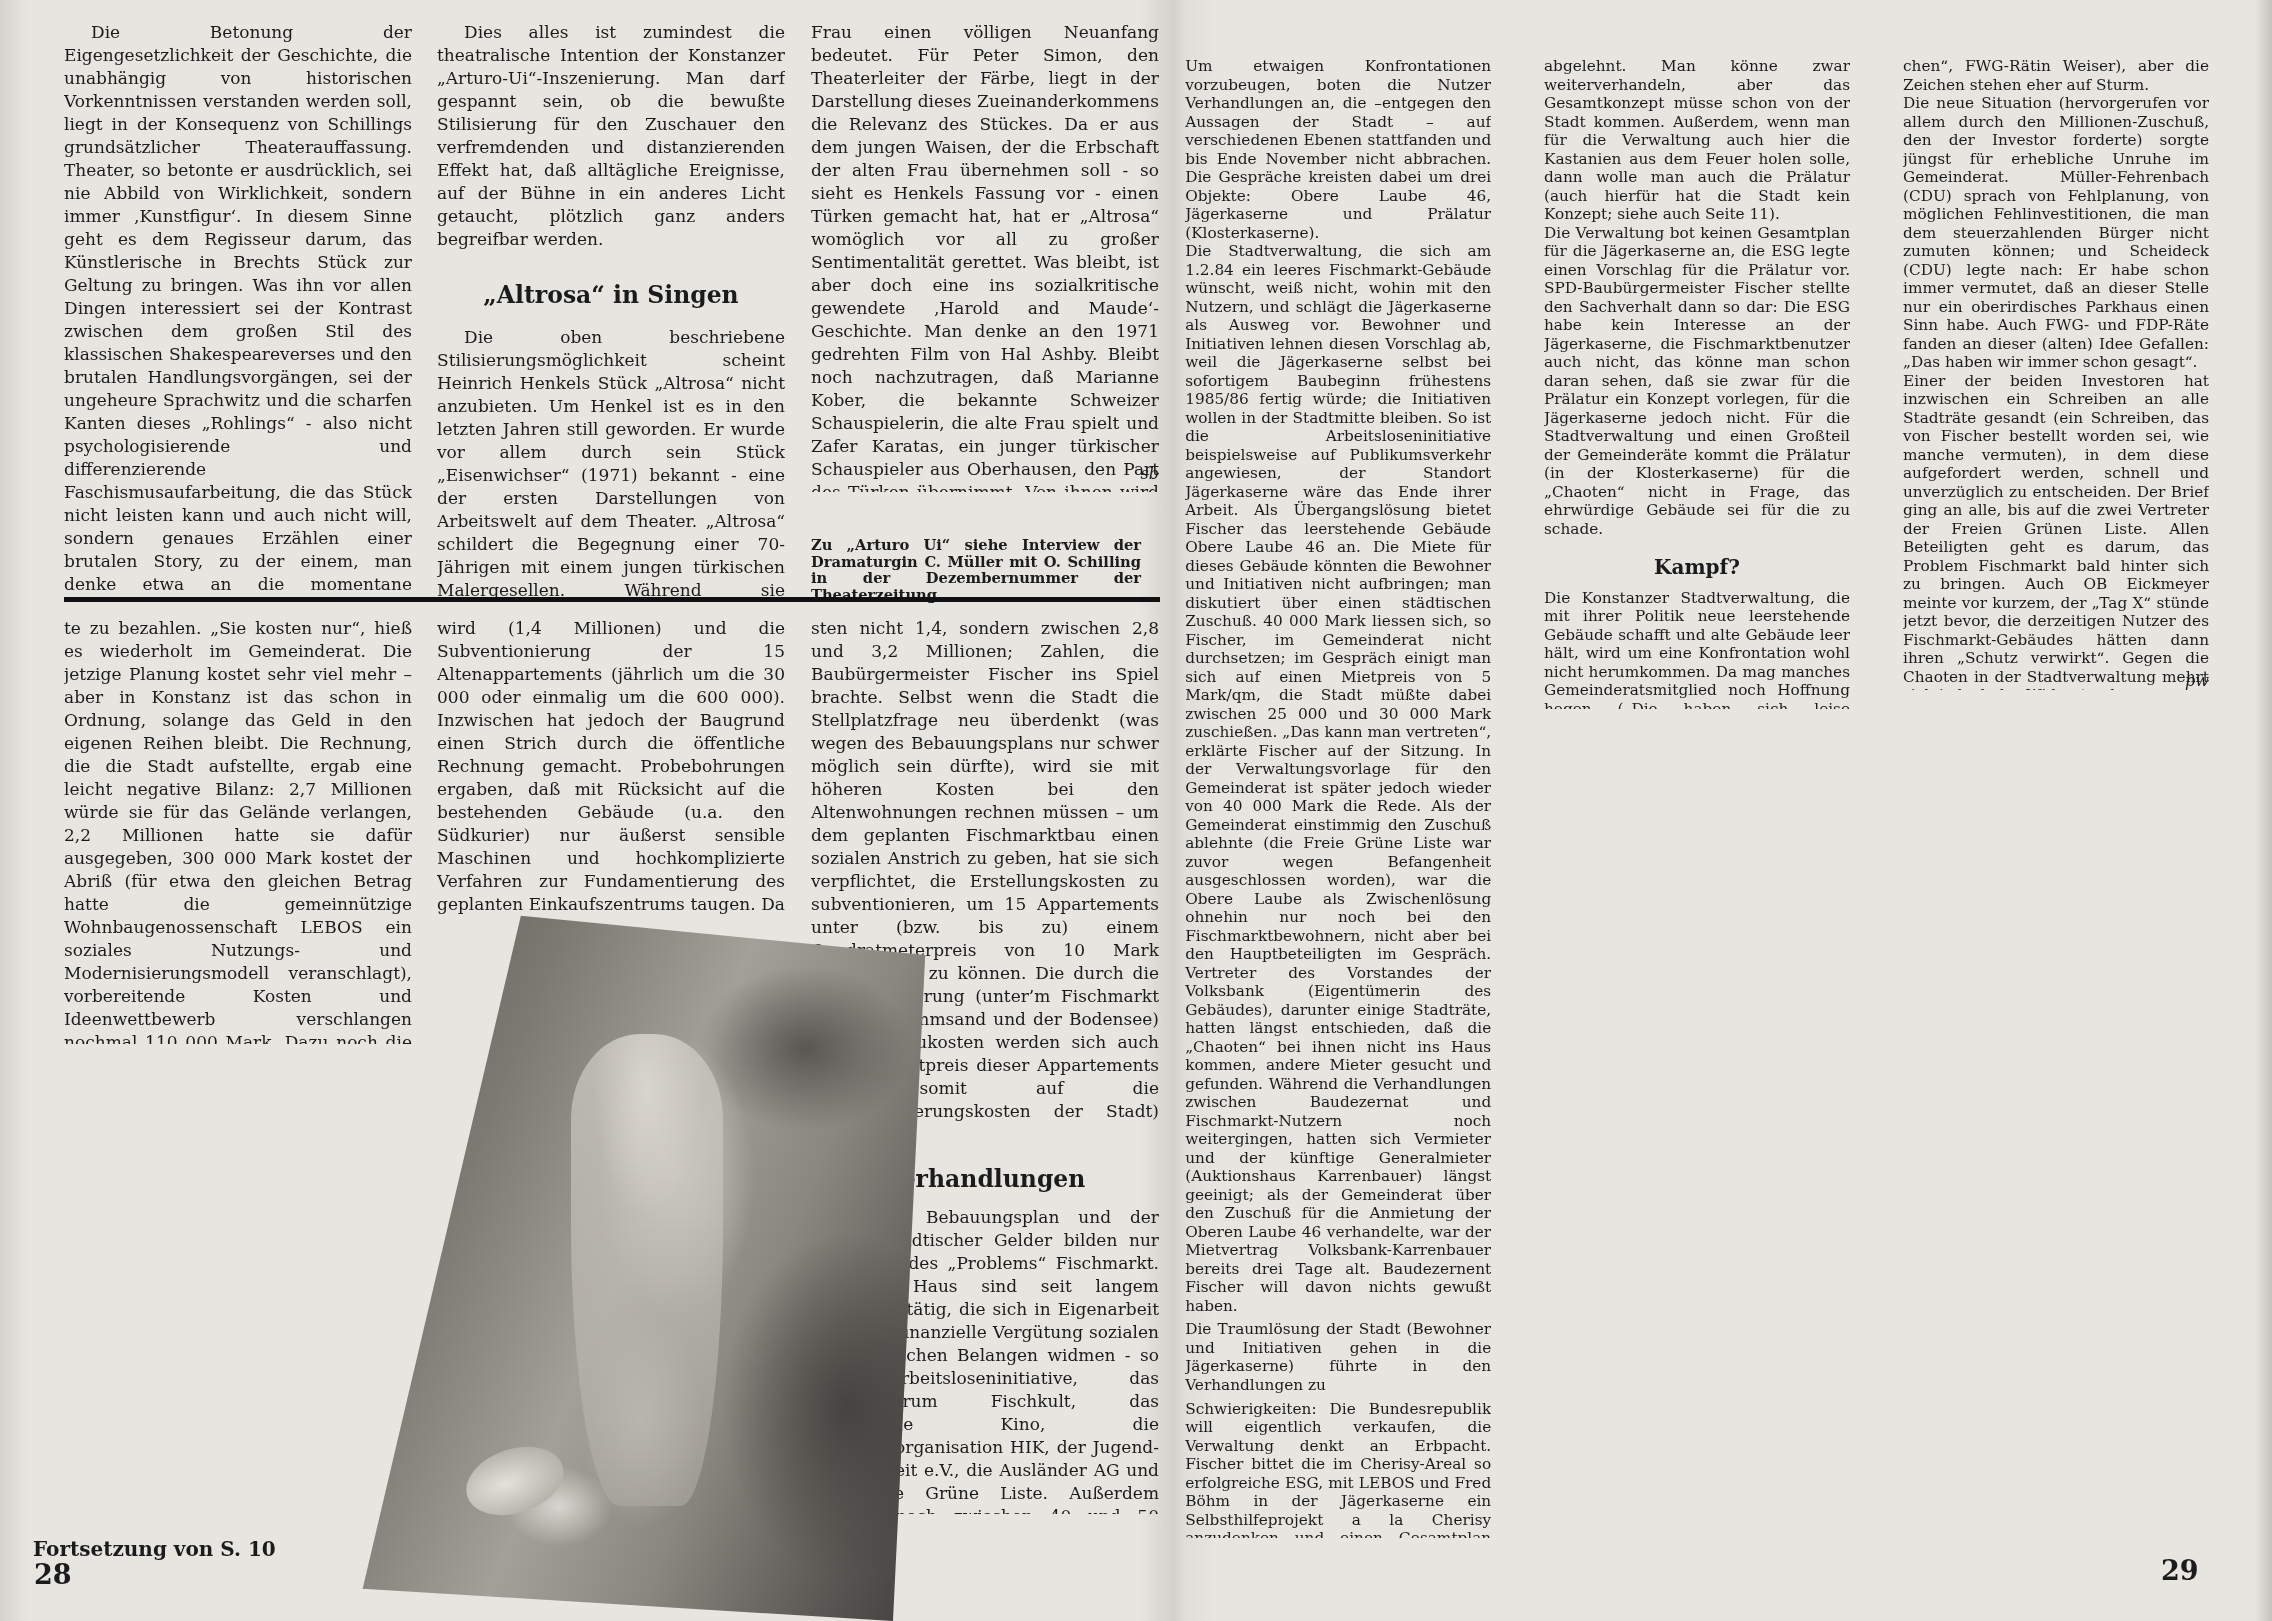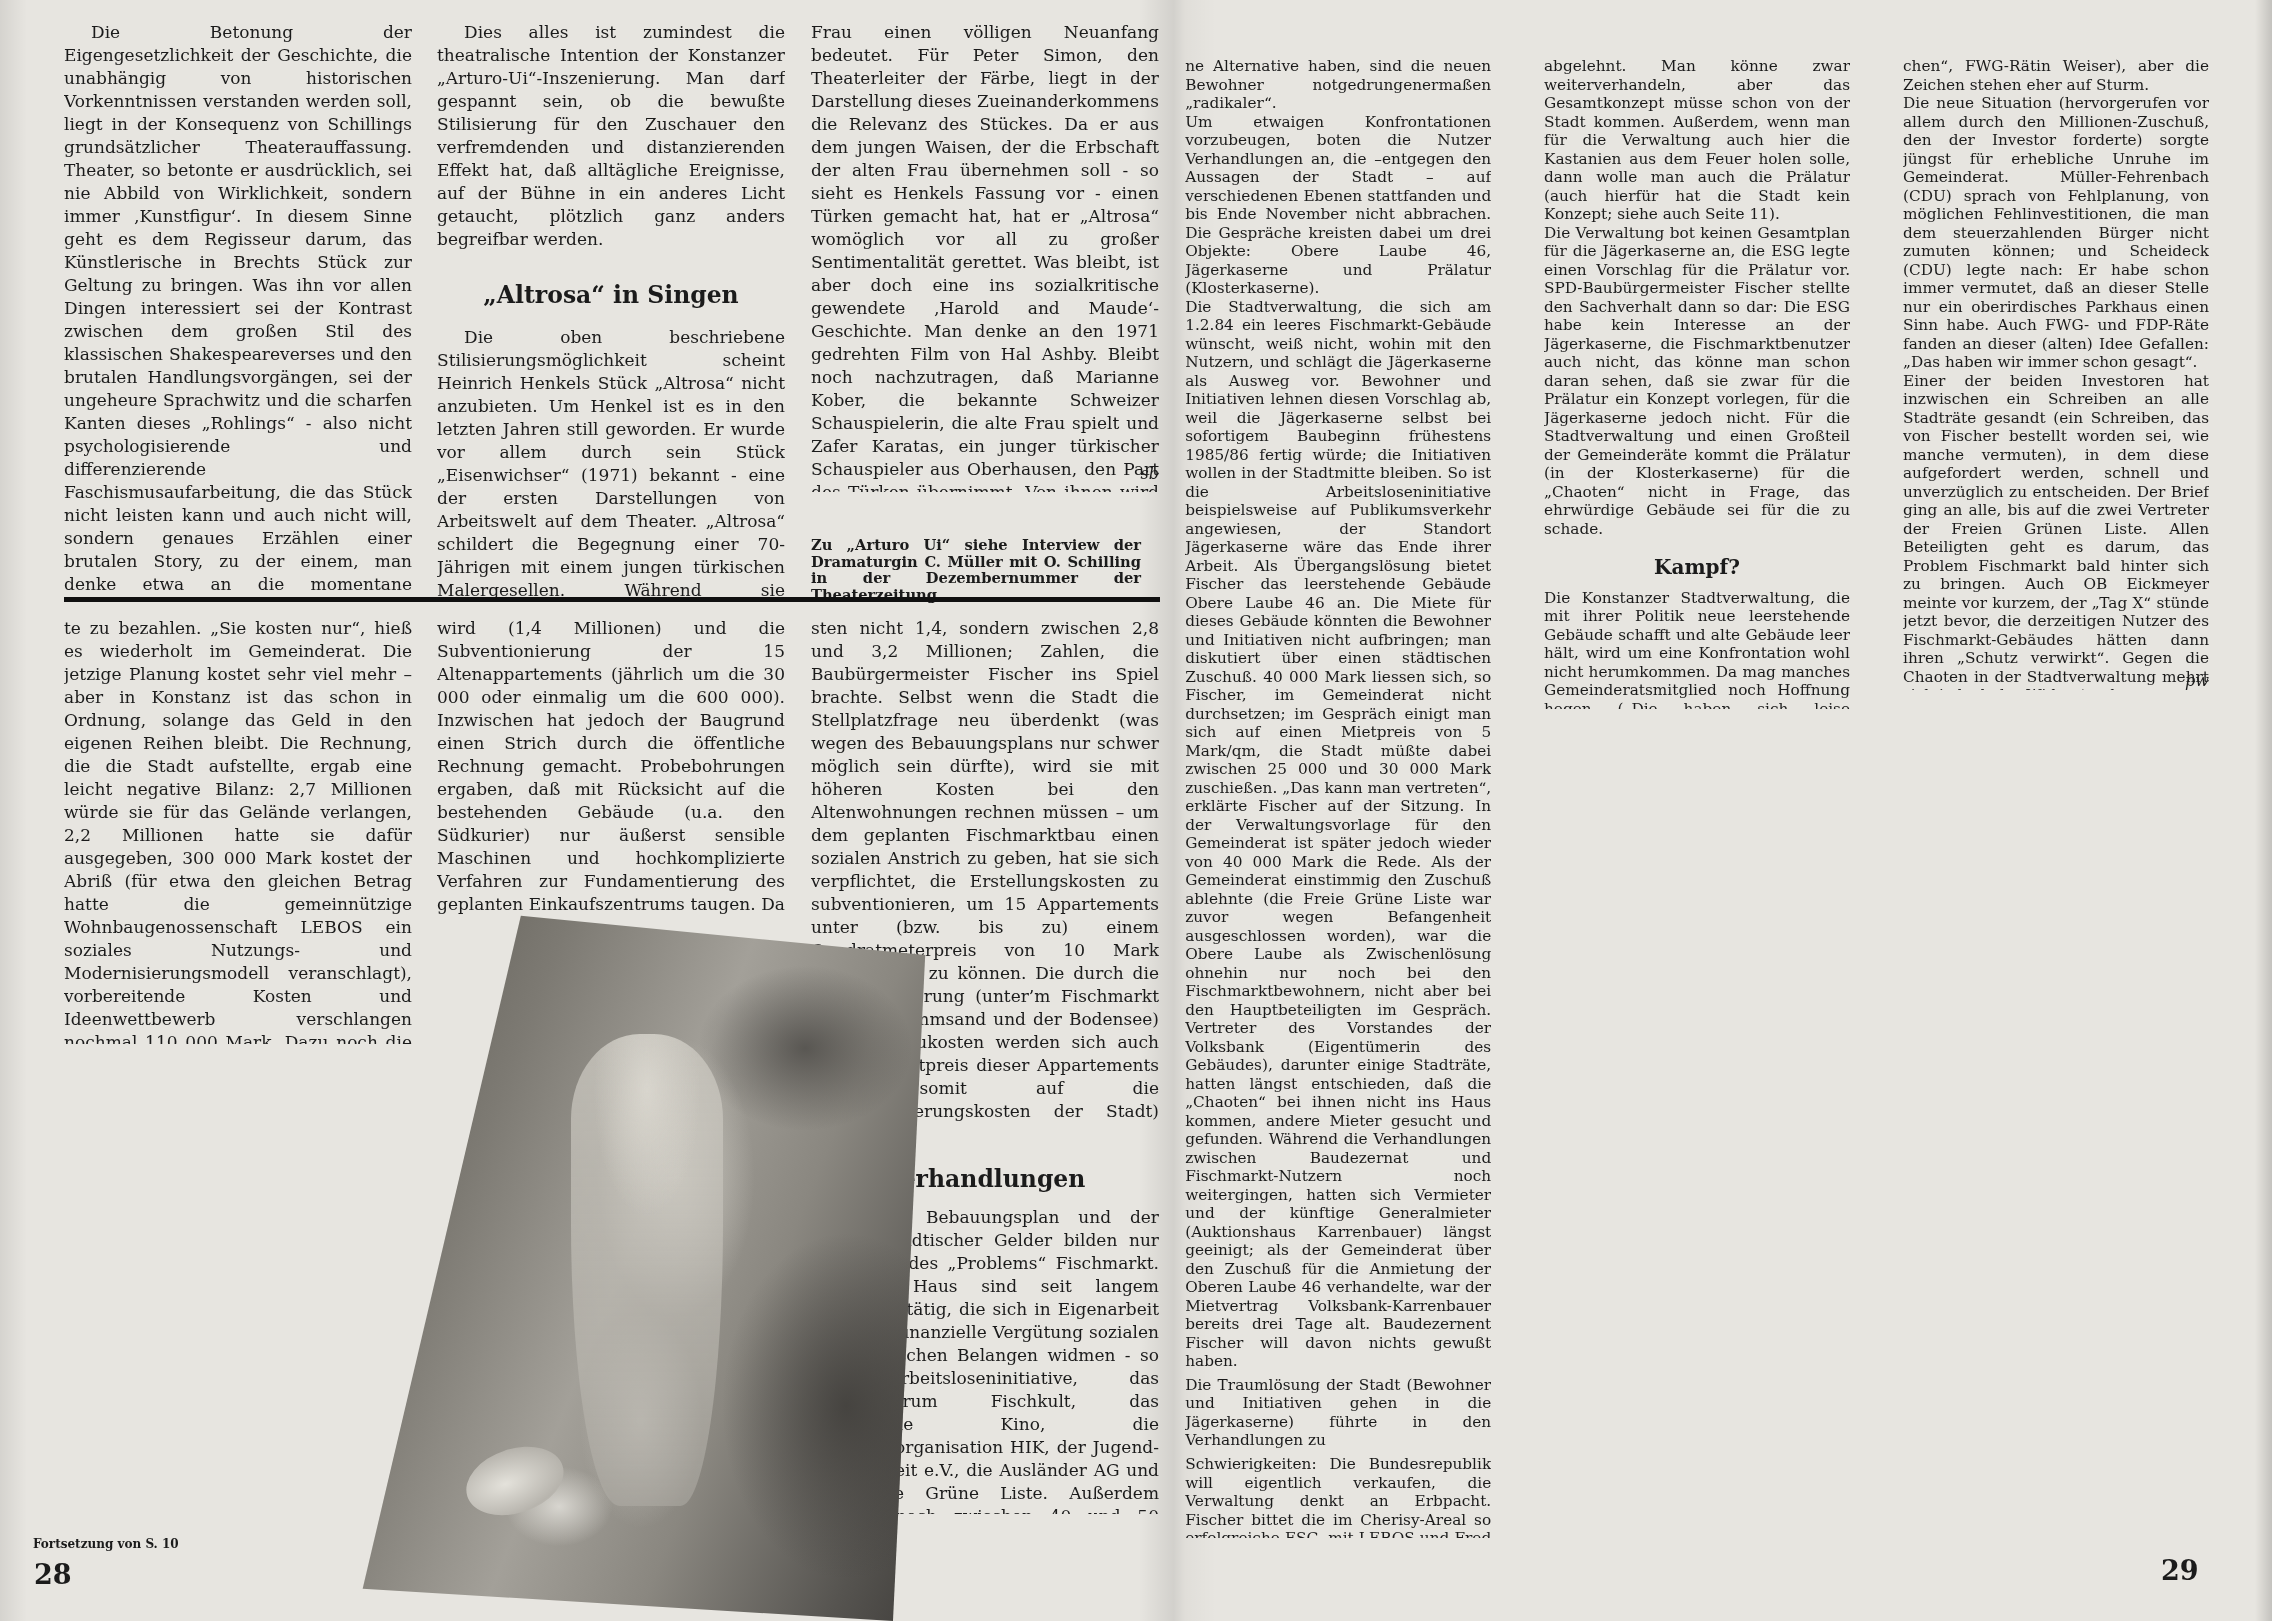--- a/index.html
+++ b/index.html
@@ -22,21 +22,21 @@
   p{margin:0;}
   p.ind{text-indent:27px;}
   p.sp{margin-top:5.3px;}
   h2{font-size:23.5px;line-height:27px;text-align:center;font-weight:bold;margin:31px 0 16.5px 0;}
   h3{font-size:20px;line-height:23.5px;text-align:center;font-weight:bold;margin:17.7px 0 9.4px 0;}
   .rule{position:absolute;background:#101010;}
   .sig{position:absolute;font-size:16px;text-align:right;font-style:italic;}
   .note{position:absolute;font-weight:bold;font-size:14.7px;line-height:16.5px;text-align:justify;}
   .caption{position:absolute;font-weight:bold;font-size:18px;line-height:24px;}
   .pageno{position:absolute;font-weight:bold;font-size:27px;}
-  .fortsetzung{position:absolute;font-weight:bold;font-size:12px;}
+  .fortsetzung{position:absolute;font-weight:bold;font-size:20px;}
   
   .photo-wrap{position:absolute;left:348px;top:905px;width:586px;height:716px;overflow:hidden;}
   .photo{width:100%;height:100%;
     clip-path:polygon(29.5% 1.5%, 98.5% 7%, 93% 100%, 2.5% 95.5%);
     background:
       radial-gradient(ellipse 112px 200px at 56% 38%, rgba(214,211,203,0.85) 0%, rgba(214,211,203,0) 70%),
       radial-gradient(ellipse 88px 153px at 50% 72%, rgba(196,193,186,0.8) 0%, rgba(196,193,186,0) 70%),
       radial-gradient(ellipse 71px 53px at 36% 84%, rgba(222,220,214,0.9) 0%, rgba(222,220,214,0) 75%),
       radial-gradient(ellipse 153px 118px at 78% 20%, rgba(64,62,59,0.7) 0%, rgba(64,62,59,0) 70%),
       radial-gradient(ellipse 177px 247px at 85% 70%, rgba(58,56,53,0.75) 0%, rgba(58,56,53,0) 70%),
@@ -98,21 +98,20 @@
     </div>
   </div>
 
   <div class="fortsetzung" style="left:33px;top:1537px;">Fortsetzung von S. 10</div>
   <div class="pageno" style="left:34px;top:1559px;">28</div>
 </section>
 
 <section class="page" style="left:1177px;width:1095px;">
 
   <div class="col rp" style="left:8.2px;top:57px;width:306px;height:1481px;">
-    <p>ne Alternative haben, sind die neuen Bewohner notgedrungenermaßen „radikaler“.</p>
     <p>Um etwaigen Konfrontationen vorzubeugen, boten die Nutzer Verhandlungen an, die –entgegen den Aussagen der Stadt – auf verschiedenen Ebenen stattfanden und bis Ende November nicht abbrachen. Die Gespräche kreisten dabei um drei Objekte: Obere Laube 46, Jägerkaserne und Prälatur (Klosterkaserne).</p>
     <p>Die Stadtverwaltung, die sich am 1.2.84 ein leeres Fischmarkt-Gebäude wünscht, weiß nicht, wohin mit den Nutzern, und schlägt die Jägerkaserne als Ausweg vor. Bewohner und Initiativen lehnen diesen Vorschlag ab, weil die Jägerkaserne selbst bei sofortigem Baubeginn frühestens 1985/86 fertig würde; die Initiativen wollen in der Stadtmitte bleiben. So ist die Arbeitsloseninitiative beispielsweise auf Publikumsverkehr angewiesen, der Standort Jägerkaserne wäre das Ende ihrer Arbeit. Als Übergangslösung bietet Fischer das leerstehende Gebäude Obere Laube 46 an. Die Miete für dieses Gebäude könnten die Bewohner und Initiativen nicht aufbringen; man diskutiert über einen städtischen Zuschuß. 40 000 Mark liessen sich, so Fischer, im Gemeinderat nicht durchsetzen; im Gespräch einigt man sich auf einen Mietpreis von 5 Mark/qm, die Stadt müßte dabei zwischen 25 000 und 30 000 Mark zuschießen. „Das kann man vertreten“, erklärte Fischer auf der Sitzung. In der Verwaltungsvorlage für den Gemeinderat ist später jedoch wieder von 40 000 Mark die Rede. Als der Gemeinderat einstimmig den Zuschuß ablehnte (die Freie Grüne Liste war zuvor wegen Befangenheit ausgeschlossen worden), war die Obere Laube als Zwischenlösung ohnehin nur noch bei den Fischmarktbewohnern, nicht aber bei den Hauptbeteiligten im Gespräch. Vertreter des Vorstandes der Volksbank (Eigentümerin des Gebäudes), darunter einige Stadträte, hatten längst entschieden, daß die „Chaoten“ bei ihnen nicht ins Haus kommen, andere Mieter gesucht und gefunden. Während die Verhandlungen zwischen Baudezernat und Fischmarkt-Nutzern noch weitergingen, hatten sich Vermieter und der künftige Generalmieter (Auktionshaus Karrenbauer) längst geeinigt; als der Gemeinderat über den Zuschuß für die Anmietung der Oberen Laube 46 verhandelte, war der Mietvertrag Volksbank-Karrenbauer bereits drei Tage alt. Baudezernent Fischer will davon nichts gewußt haben.</p>
     <p class="sp">Die Traumlösung der Stadt (Bewohner und Initiativen gehen in die Jägerkaserne) führte in den Verhandlungen zu</p>
     <p class="sp">Schwierigkeiten: Die Bundesrepublik will eigentlich verkaufen, die Verwaltung denkt an Erbpacht. Fischer bittet die im Cherisy-Areal so erfolgreiche ESG, mit LEBOS und Fred Böhm in der Jägerkaserne ein Selbsthilfeprojekt a la Cherisy anzudenken und einen Gesamtplan aufzustellen – die Stadt weiß ohnehin nicht, was mit dem Gelände geschehen soll. Das Ansinnen Fischers wird</p>
   </div>
 
   <div class="col rp" style="left:367px;top:57px;width:306px;height:652px;">
     <p>abgelehnt. Man könne zwar weiterverhandeln, aber das Gesamtkonzept müsse schon von der Stadt kommen. Außerdem, wenn man für die Verwaltung auch hier die Kastanien aus dem Feuer holen solle, dann wolle man auch die Prälatur (auch hierfür hat die Stadt kein Konzept; siehe auch Seite 11).</p>
     <p>Die Verwaltung bot keinen Gesamtplan für die Jägerkaserne an, die ESG legte einen Vorschlag für die Prälatur vor. SPD-Baubürgermeister Fischer stellte den Sachverhalt dann so dar: Die ESG habe kein Interesse an der Jägerkaserne, die Fischmarktbenutzer auch nicht, das könne man schon daran sehen, daß sie zwar für die Prälatur ein Konzept vorlegen, für die Jägerkaserne jedoch nicht. Für die Stadtverwaltung und einen Großteil der Gemeinderäte kommt die Prälatur (in der Klosterkaserne) für die „Chaoten“ nicht in Frage, das ehrwürdige Gebäude sei für die zu schade.</p>
     <h3>Kampf?</h3>

